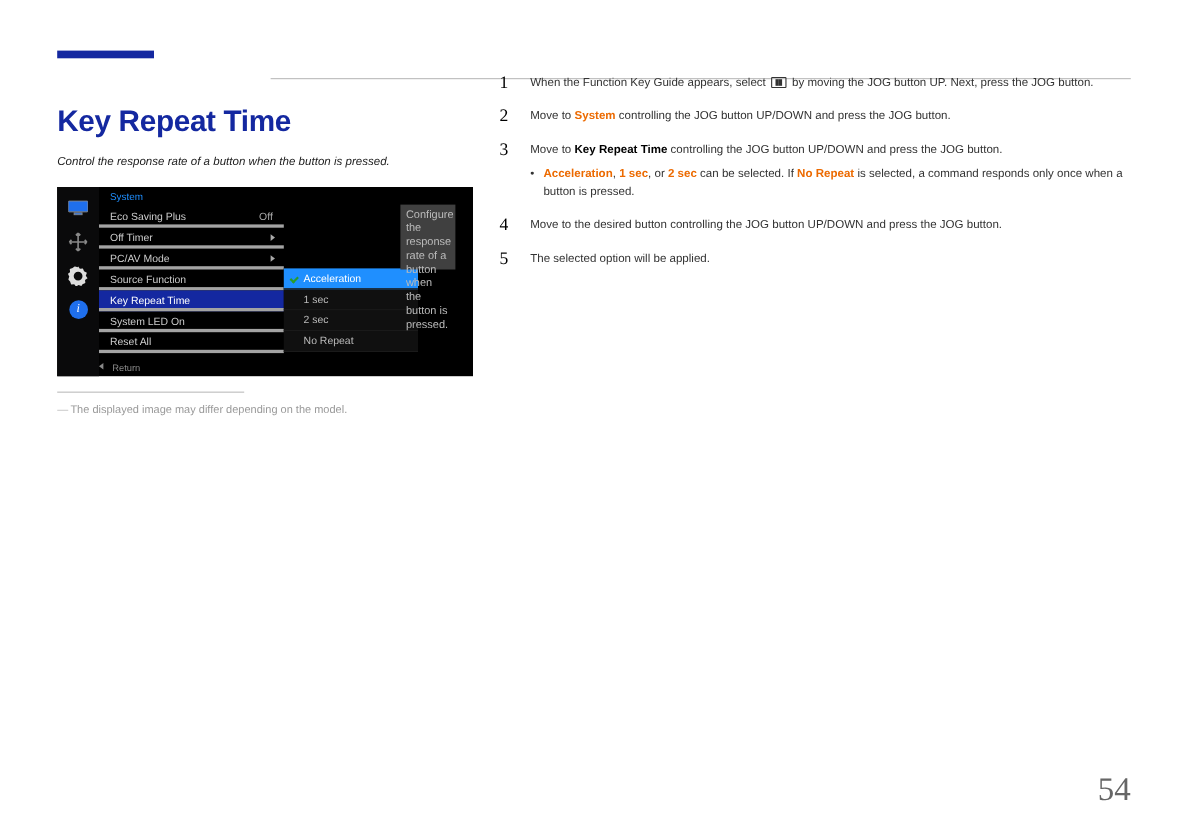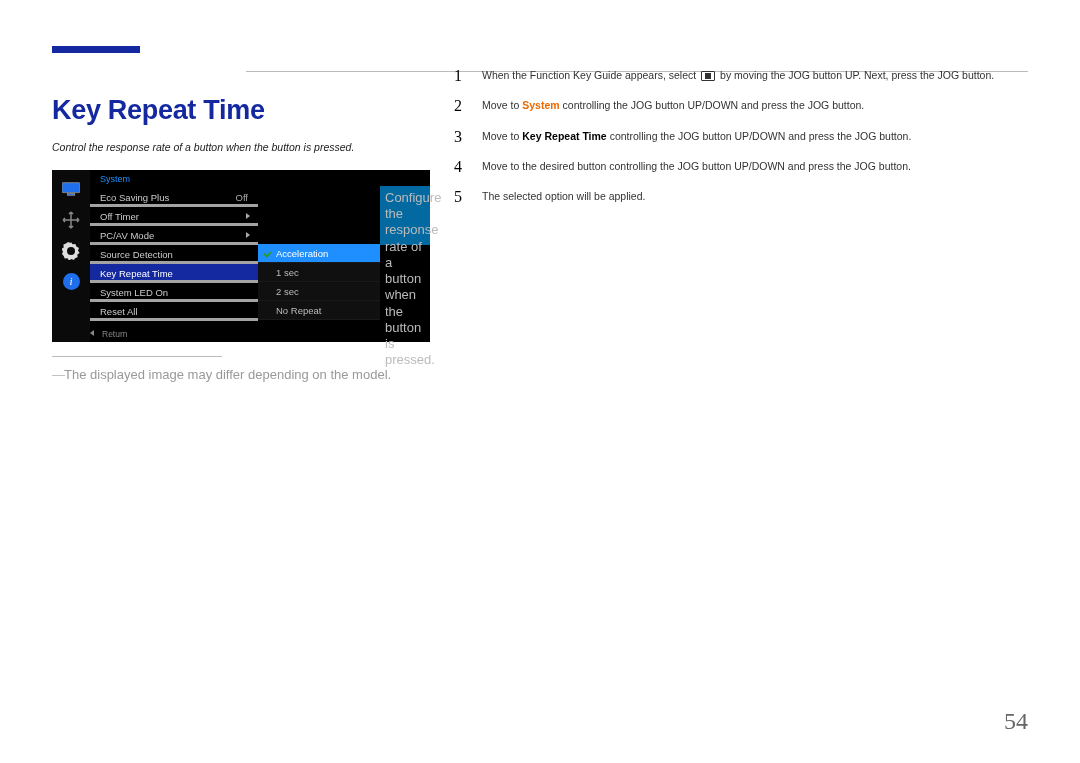--- a/index.html
+++ b/index.html
@@ -89,32 +89,32 @@
     background:#101010;
   }
   .osd-sub-item {
     height:19px; line-height:19px; padding-left:18px; font-size:9.5px; color:#bbb;
     position:relative; border-bottom:1px solid #1a1a1a;
   }
   .osd-sub-item.sel { background:#1f8fff; color:#fff; }
   .check { position:absolute; left:4px; top:4px; width:10px; height:10px; }
   .check::after { content:""; position:absolute; left:2px; top:3px; width:5px; height:3px; border-left:2px solid #2a9c2a; border-bottom:2px solid #2a9c2a; transform:rotate(-45deg); }
   .osd-descbox {
-    position:absolute; right:0; top:16px; width:50px; height:59px;
-    padding:4px 5px; font-size:13px; color:#bbb; line-height:1.25;
-    background:#0369a1;
+    position:absolute; right:16px; top:16px; width:50px; height:59px;
+    padding:4px 5px; font-size:10px; color:#bbb; line-height:1.25;
+    background:#404040;
   }
   .osd-footer {
     position:absolute; left:38px; right:0; bottom:0; height:15px;
     font-size:8.5px; color:#888; padding-right:8px; line-height:15px;
   }
   .osd-footer .tri { display:inline-block; width:0;height:0; border-top:3px solid transparent; border-bottom:3px solid transparent; border-right:4px solid #888; margin-right:8px; vertical-align:1px;}
   .note-divider { margin-top:14px; width:170px; height:1px; background:#bbb; }
   .footnote {
-    font-size:13px; color:#999; margin-top:10px;
+    font-size:10px; color:#999; margin-top:10px;
     position:relative; padding-left:12px;
   }
   .footnote::before { content:"―"; position:absolute; left:0; top:0; color:#bbb; }
   
   h2.subtitle {
     font-size: 18px;
     font-weight: 700;
     color: #000;
     margin-top: 36px;
     margin-bottom: 16px;
@@ -148,21 +148,21 @@
   }
   .jog-icon::before { left:3px; }
   .jog-icon::after { right:3px; }
   .k-orange { color:#ec6a00; font-weight:700; }
   .k-bold { font-weight:700; color:#000; }
   .substeps { list-style:none; margin-top:6px; }
   .substeps li { position:relative; padding-left:12px; font-size:10.5px; line-height:1.55; color:#333; }
   .substeps li::before { content:"•"; position:absolute; left:0; top:0; color:#333; }
   .page-num {
     position:absolute; right:52px; bottom:28px;
-    font-size:24px; color:#666; font-family: Georgia, serif;
+    font-size:30px; color:#666; font-family: Georgia, serif;
   }
 </style>
 </head>
 <body>
 
 <div class="page">
   <div class="tick"></div>
   <div class="hr-top"></div>
 
   <div class="columns">
@@ -188,21 +188,21 @@
                 <path d="M9 0l1.6 2.3 2.8-.3 1 2.6L17 6l-1 2.6 1.6 2.3-2.3 1.6.3 2.8-2.6 1L12 18l-2.6-1-2.3 1.6-1.6-2.3-2.8.3-1-2.6L0 12l1-2.6L-.6 7 1.7 5.4 1.4 2.6l2.6-1L6 0l2.6 1zM9 5a4 4 0 100 8 4 4 0 000-8z"></path>
               </svg>
           </span>
           <span class="side-icn info">i</span>
         </div>
         <div class="osd-header">System</div>
         <div class="osd-menu">
           <div class="osd-item"><span>Eco Saving Plus</span><span class="val">Off</span></div>
           <div class="osd-item"><span>Off Timer</span><span class="arrow-r"></span></div>
           <div class="osd-item"><span>PC/AV Mode</span><span class="arrow-r"></span></div>
-          <div class="osd-item"><span>Source Detection</span></div>
+          <div class="osd-item"><span>Source Function</span></div>
           <div class="osd-item sel"><span>Key Repeat Time</span></div>
           <div class="osd-item"><span>System LED On</span></div>
           <div class="osd-item"><span>Reset All</span></div>
         </div>
         <div class="osd-sub">
           <div class="osd-sub-item sel"><span class="check"></span><span>Acceleration</span></div>
           <div class="osd-sub-item">1 sec</div>
           <div class="osd-sub-item">2 sec</div>
           <div class="osd-sub-item">No Repeat</div>
         </div>
@@ -217,20 +217,25 @@
     <div class="right">
       <ol class="steps">
         <li>
           <span>When the Function Key Guide appears, select </span><span class="jog-icon"></span><span> by moving the JOG button UP. Next, press the JOG button.</span>
         </li>
         <li>
           <span>Move to </span><span class="k-orange">System</span><span> controlling the JOG button UP/DOWN and press the JOG button.</span>
         </li>
         <li>
           <span>Move to </span><span class="k-bold">Key Repeat Time</span><span> controlling the JOG button UP/DOWN and press the JOG button.</span>
+          <ul class="substeps">
+            <li>
+              <span class="k-orange">Acceleration</span><span>, </span><span class="k-orange">1 sec</span><span>, or </span><span class="k-orange">2 sec</span><span> can be selected. If </span><span class="k-orange">No Repeat</span><span> is selected, a command responds only once when a button is pressed.</span>
+            </li>
+          </ul>
         </li>
         <li>Move to the desired button controlling the JOG button UP/DOWN and press the JOG button.</li>
         <li>The selected option will be applied.</li>
       </ol>
     </div>
   </div>
 
   <div class="page-num">54</div>
 </div>
 

